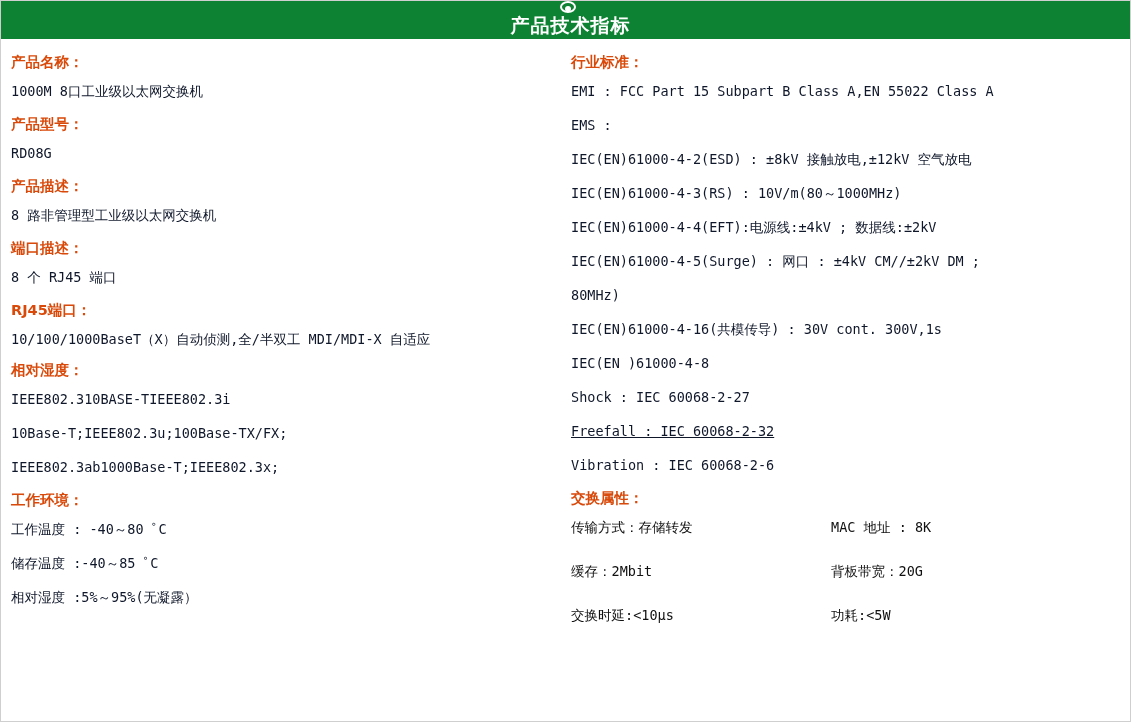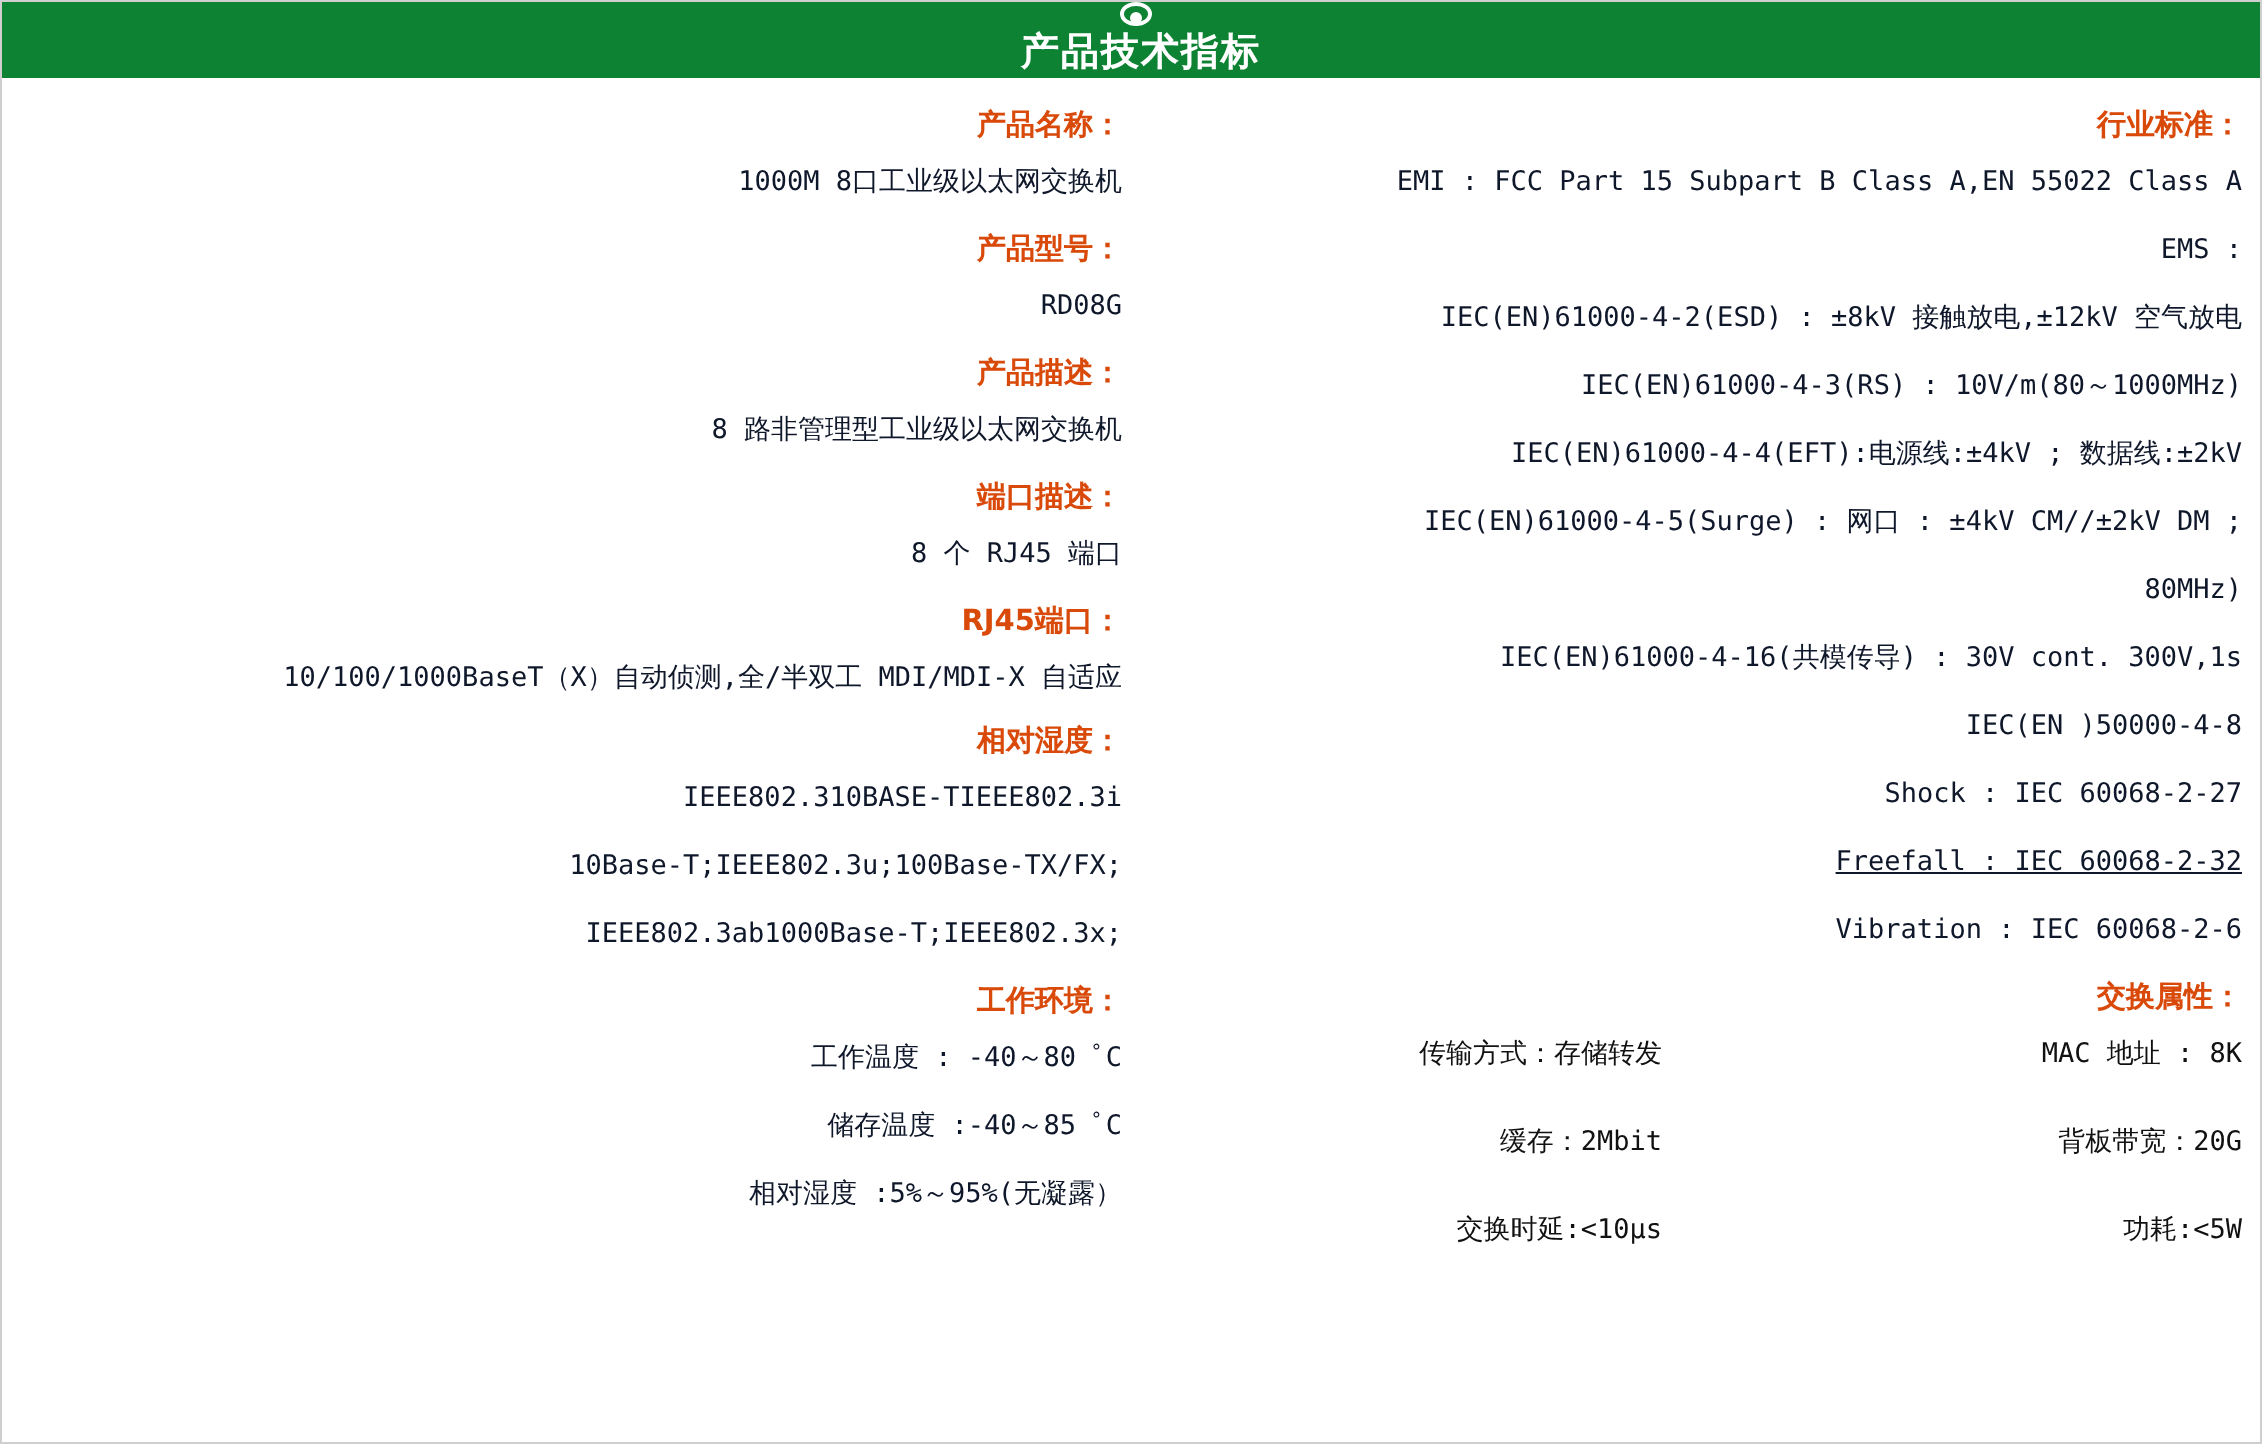--- a/index.html
+++ b/index.html
@@ -54,21 +54,20 @@
     color: #ffffff;
     font-size: 19px;
     font-weight: bold;
     letter-spacing: 1px;
     font-family: "DejaVu Sans", sans-serif;
   }
   
   .columns {
     display: flex;
     padding-top: 14px;
-    text-align: right;
   }
   .col-left {
     width: 560px;
     padding-left: 10px;
     box-sizing: border-box;
   }
   .col-right {
     width: 560px;
     padding-left: 10px;
     box-sizing: border-box;
@@ -81,21 +80,21 @@
     font-family: "DejaVu Sans", sans-serif;
   }
   .line {
     font-size: 13.5px;
     line-height: 20px;
     margin: 0 0 14px 0;
     font-family: "DejaVu Sans Mono", monospace;
     color: #0f172a;
   }
   .line.tight { margin-bottom: 12px; }
-  .u { text-decoration: underline; margin-left: 25px; }
+  .u { text-decoration: underline; }
   
   .attr-grid {
     display: grid;
     grid-template-columns: 260px 1fr;
     row-gap: 24px;
     font-size: 13.5px;
     font-family: "DejaVu Sans Mono", monospace;
   }
   .attr-cell {
     line-height: 20px;
@@ -148,21 +147,21 @@
       <div class="sec-title">行业标准：</div>
 
       <div class="line">EMI : FCC Part 15 Subpart B Class A,EN 55022 Class A</div>
       <div class="line">EMS :</div>
       <div class="line">IEC(EN)61000-4-2(ESD) : ±8kV 接触放电,±12kV 空气放电</div>
       <div class="line">IEC(EN)61000-4-3(RS) : 10V/m(80～1000MHz)</div>
       <div class="line">IEC(EN)61000-4-4(EFT):电源线:±4kV  ;  数据线:±2kV</div>
       <div class="line">IEC(EN)61000-4-5(Surge) : 网口 : ±4kV CM//±2kV DM ;</div>
       <div class="line">80MHz)</div>
       <div class="line">IEC(EN)61000-4-16(共模传导) : 30V cont. 300V,1s</div>
-      <div class="line">IEC(EN )50000-4-8</div>
+      <div class="line">IEC(EN )61000-4-8</div>
       <div class="line">Shock : IEC 60068-2-27</div>
       <div class="line"><span class="u">Freefall : IEC 60068-2-32</span></div>
       <div class="line">Vibration : IEC 60068-2-6</div>
 
       <div class="sec-title">交换属性：</div>
 
       <div class="attr-grid">
         <div class="attr-cell">传输方式：存储转发</div>
         <div class="attr-cell">MAC 地址 : 8K</div>
         <div class="attr-cell">缓存：2Mbit</div>

